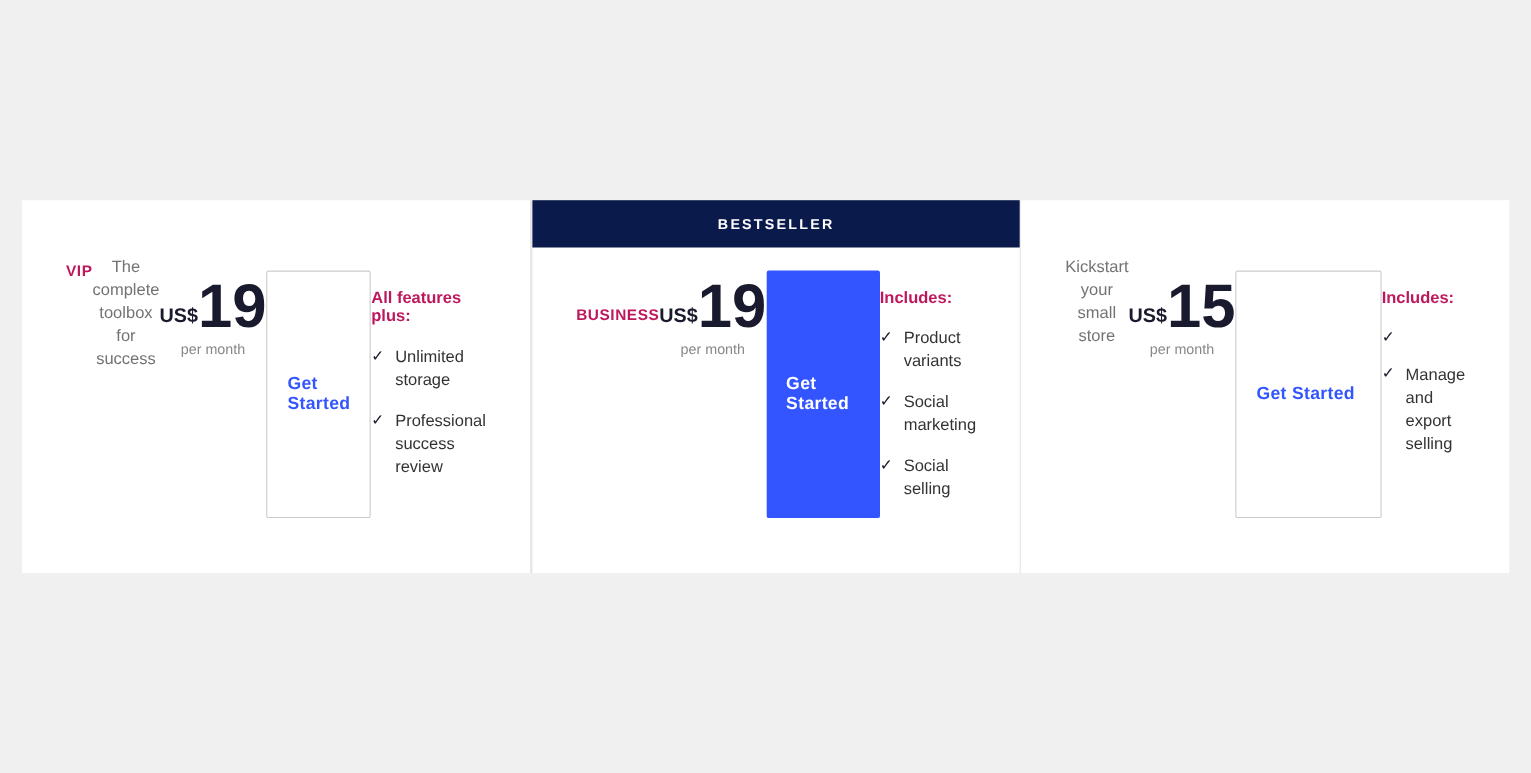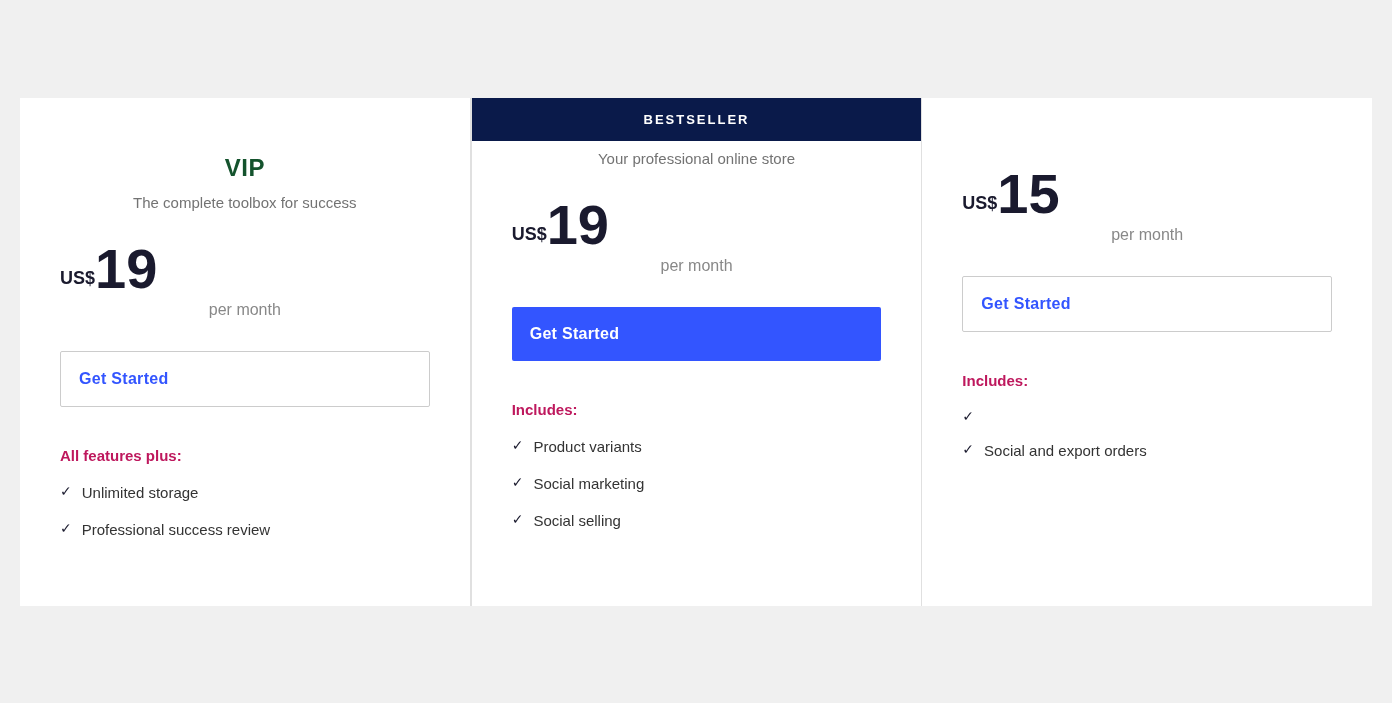--- a/index.html
+++ b/index.html
@@ -23,21 +23,20 @@
       align-items: stretch;
       width: 100%;
       max-width: 1392px;
       background: #f0f0f0;
     }
 
     .plan-card {
       background: #ffffff;
       flex: 1;
       display: flex;
-      flex-direction: column;
       padding: 40px 40px 50px;
       position: relative;
     }
 
     .plan-card.middle {
       border-left: 1px solid #e0e0e0;
       border-right: 1px solid #e0e0e0;
     }
 
     .plan-card.left {
@@ -52,23 +51,23 @@
       font-size: 13px;
       letter-spacing: 2px;
       padding: 14px 0;
       position: absolute;
       top: 0;
       left: 0;
       right: 0;
     }
 
     .plan-name {
-      font-size: 24px;
-      font-weight: 700;
-      color: #14532d;
+      font-size: 14px;
+      font-weight: 700;
+      color: #be185d;
       text-align: center;
       letter-spacing: 0.5px;
       margin-top: 16px;
     }
 
     .plan-card.middle .plan-name {
       margin-top: 56px;
     }
 
     .plan-description {
@@ -99,21 +98,21 @@
     }
 
     .price-number {
       font-size: 56px;
       font-weight: 700;
       color: #1a1a2e;
       line-height: 1;
     }
 
     .price-period {
-      font-size: 16px;
+      font-size: 13px;
       color: #888888;
       text-align: center;
       margin-top: 4px;
     }
 
     .get-started-btn {
       display: block;
       width: 100%;
       padding: 18px;
       margin-top: 24px;
@@ -192,21 +191,21 @@
       </div>
       <div class="feature-item">
         <span class="feature-check">✓</span>
         <span class="feature-text">Professional success review</span>
       </div>
     </div>
   </div>
 
   <div class="plan-card middle">
     <div class="bestseller-badge">BESTSELLER</div>
-    <p class="plan-description">Your professional online store</p>
+    <span class="plan-name">BUSINESS</span>
     <div class="price-block">
       <div class="price-amount">
         <span class="price-currency">US$</span>
         <span class="price-number">19</span>
       </div>
       <p class="price-period">per month</p>
     </div>
     <button class="get-started-btn btn-filled">Get Started</button>
     <div class="features-section">
       <p class="features-title">Includes:</p>
@@ -219,32 +218,33 @@
         <span class="feature-text">Social marketing</span>
       </div>
       <div class="feature-item">
         <span class="feature-check">✓</span>
         <span class="feature-text">Social selling</span>
       </div>
     </div>
   </div>
 
   <div class="plan-card">
+    <p class="plan-description">Kickstart your small store</p>
     <div class="price-block">
       <div class="price-amount">
         <span class="price-currency">US$</span>
         <span class="price-number">15</span>
       </div>
       <p class="price-period">per month</p>
     </div>
     <button class="get-started-btn btn-outline">Get Started</button>
     <div class="features-section">
       <p class="features-title">Includes:</p>
       <div class="feature-item">
         <span class="feature-check">✓</span>
       </div>
       <div class="feature-item">
         <span class="feature-check">✓</span>
-        <span class="feature-text">Social and export orders</span>
+        <span class="feature-text">Manage and export selling</span>
       </div>
     </div>
   </div>
 </div>
 
 </body></html>

